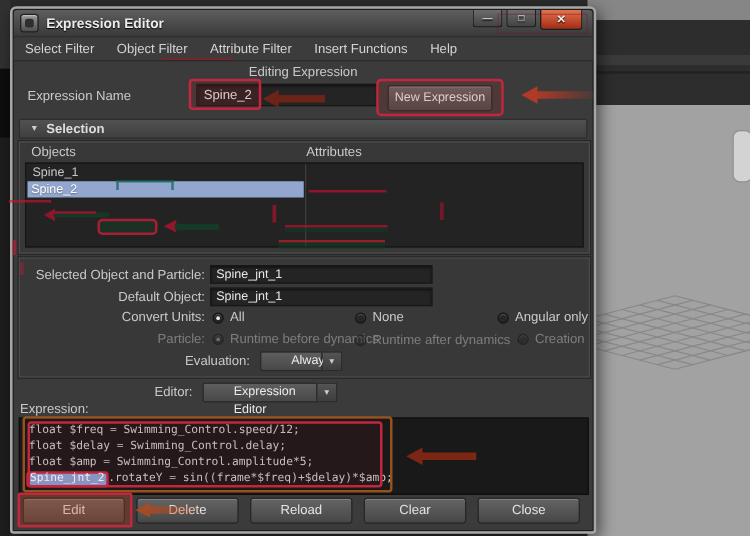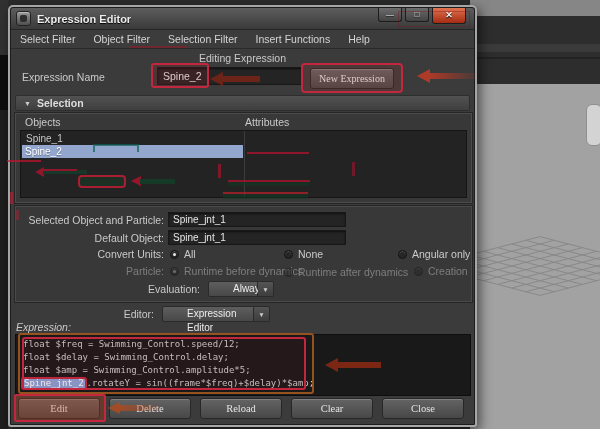--- a/index.html
+++ b/index.html
@@ -51,21 +51,21 @@
 
   .label { font-size:10.5px; color:#cacaca; }
   .field { background:#242424; border:1px solid #181818; color:#e6e6e6; font-size:10.5px;
            box-shadow: inset 0 1px 2px rgba(0,0,0,.6); }
 
   .exp-name-label { position:absolute; left:12px; top:64px; }
   .exp-name-field { position:absolute; left:147px; top:60px; width:146px; height:18px; line-height:16px; padding-left:5px; }
   .new-exp-btn { position:absolute; left:300px; top:61px; width:84px; height:21px; }
   .btn { background:linear-gradient(#646464,#474747); border:1px solid #272727; border-radius:3px;
          color:#e4e4e4; font-size:10.5px; text-align:center;
-         box-shadow: inset 0 1px 0 rgba(255,255,255,.18); font-family: Liberation Serif, serif; }
+         box-shadow: inset 0 1px 0 rgba(255,255,255,.18); }
   .new-exp-btn { line-height:19px; font-size:10px; }
 
   .sel-header { position:absolute; left:5px; top:88px; right:5px; height:16px; border-radius:2px;
                 background:linear-gradient(#515151,#3f3f3f); border:1px solid #2e2e2e;
                 font-size:10.5px; font-weight:bold; color:#ddd; line-height:14px; padding-left:8px; }
   .sel-header .tri { font-size:7px; margin-right:6px; color:#ccc; vertical-align:1px; }
 
   .frame1 { position:absolute; left:5px; top:106px; width:457px; height:90px; background:#383838;
             border:1px solid #4c4c4c; box-shadow:0 0 0 1px #262626; }
   .col-head-objects { position:absolute; left:9px; top:2px; }
@@ -95,21 +95,21 @@
   .dd { display:flex; height:16px; }
   .dd-value { background:linear-gradient(#5e5e5e,#484848); border:1px solid #2a2a2a; border-radius:2px 0 0 2px;
               color:#ececec; font-size:10px; line-height:14px; padding:0 24px; }
   .dd-btn { width:16px; background:linear-gradient(#545454,#3d3d3d); border:1px solid #2a2a2a; border-left:none;
             border-radius:0 2px 2px 0; color:#ccc; font-size:6.5px; text-align:center; line-height:15px; }
 
   .editor-row { position:absolute; left:0; top:299px; right:0; display:flex; align-items:center; }
   .editor-row .f2label { width:144px; flex:0 0 144px; }
   .editor-row .dd { margin-left:8px; }
 
-  .expr-label { position:absolute; left:6px; top:314px;font-style:italic; }
+  .expr-label { position:absolute; left:6px; top:314px; }
   .expr-area { position:absolute; left:5px; top:327px; width:456px; height:62px; background:#191919;
                border:1px solid #0e0e0e; font-family:"DejaVu Sans Mono", monospace; font-size:9px;
                line-height:13px; color:#cfcfcf; padding:3px 0 0 7px; white-space:pre; }
   .hl-obj { display:inline-block; background:#8ba3d4; color:#fff; border:2px solid #c2273d; border-radius:3px;
             padding:0 1px; margin:-3px 0 -3px -2px; line-height:9px;text-align:right; }
 
   .btn-row-btn { position:absolute; top:391px; width:82px; height:21px; line-height:19px; }
   .b0{left:8px;} .b1{left:99px;} .b2{left:190px;} .b3{left:281px;} .b4{left:372px;}
 
   
@@ -167,21 +167,21 @@
     <div class="win-controls">
       <div class="win-btn">—</div>
       <div class="win-btn">□</div>
       <div class="win-btn close">✕</div>
     </div>
   </div>
 
   <div class="menubar">
     <div class="menu-item">Select Filter</div>
     <div class="menu-item">Object Filter</div>
-    <div class="menu-item">Selection Filter</div>
+    <div class="menu-item">Attribute Filter</div>
     <div class="menu-item">Insert Functions</div>
     <div class="menu-item">Help</div>
   </div>
 
   <div class="banner">Editing Expression</div>
 
   <div class="label exp-name-label">Expression Name</div>
   <div class="field exp-name-field">Spine_2</div>
   <div class="btn new-exp-btn">New Expression</div>
 

